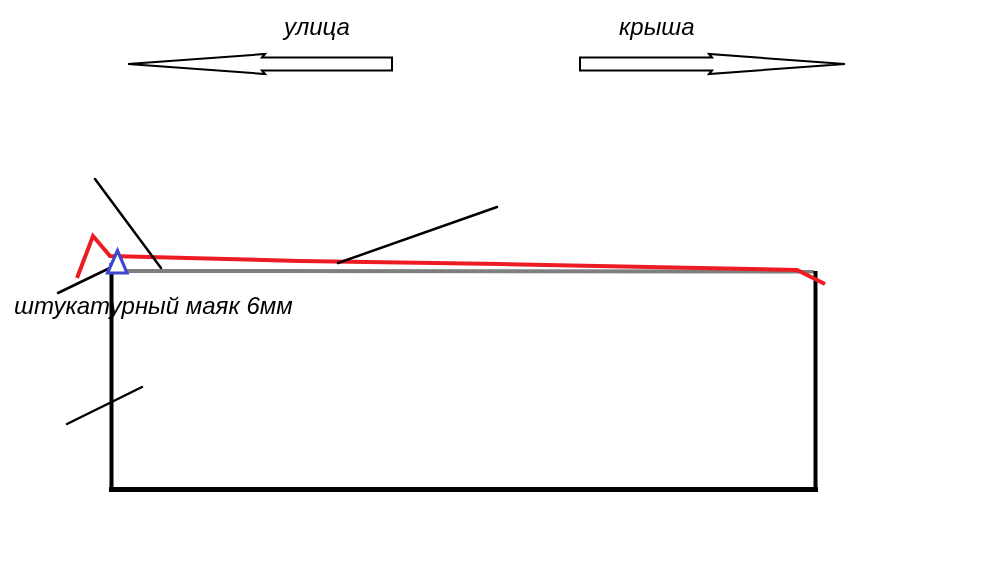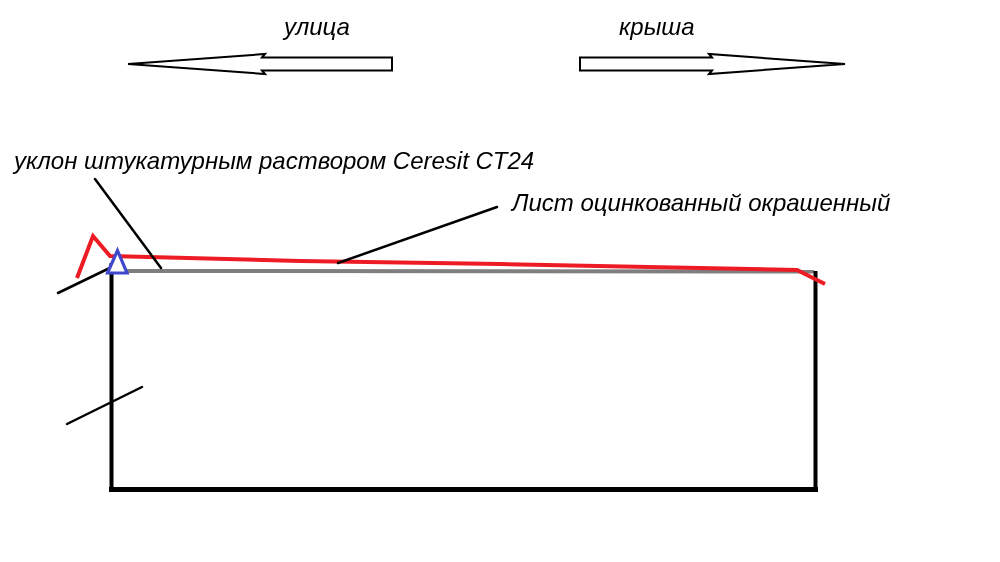--- a/index.html
+++ b/index.html
@@ -88,19 +88,18 @@
     <line class="leader" x1="58" y1="293" x2="118" y2="264"></line>
     <line class="leader" x1="67" y1="424" x2="142" y2="387"></line>
 
     <polygon class="marker-triangle" points="117.5,250.5 127,273 107.5,273"></polygon>
   </svg>
 
   <div class="label" style="left:284px; top:13px;">улица</div>
 
   <div class="label" style="left:619px; top:13px;">крыша</div>
 
-  <div class="label" style="left:14px; top:147px;">уклон штукатурным раствором Ceresit CT24</div>
 
-  <div class="label" style="left:512px; top:189px;">Лист оцинкованный окрашенный</div>
 
+  <div class="label" style="left:14px; top:292px;">штукатурный маяк 6мм</div>
 
 
 </div>
 
 </body></html>

